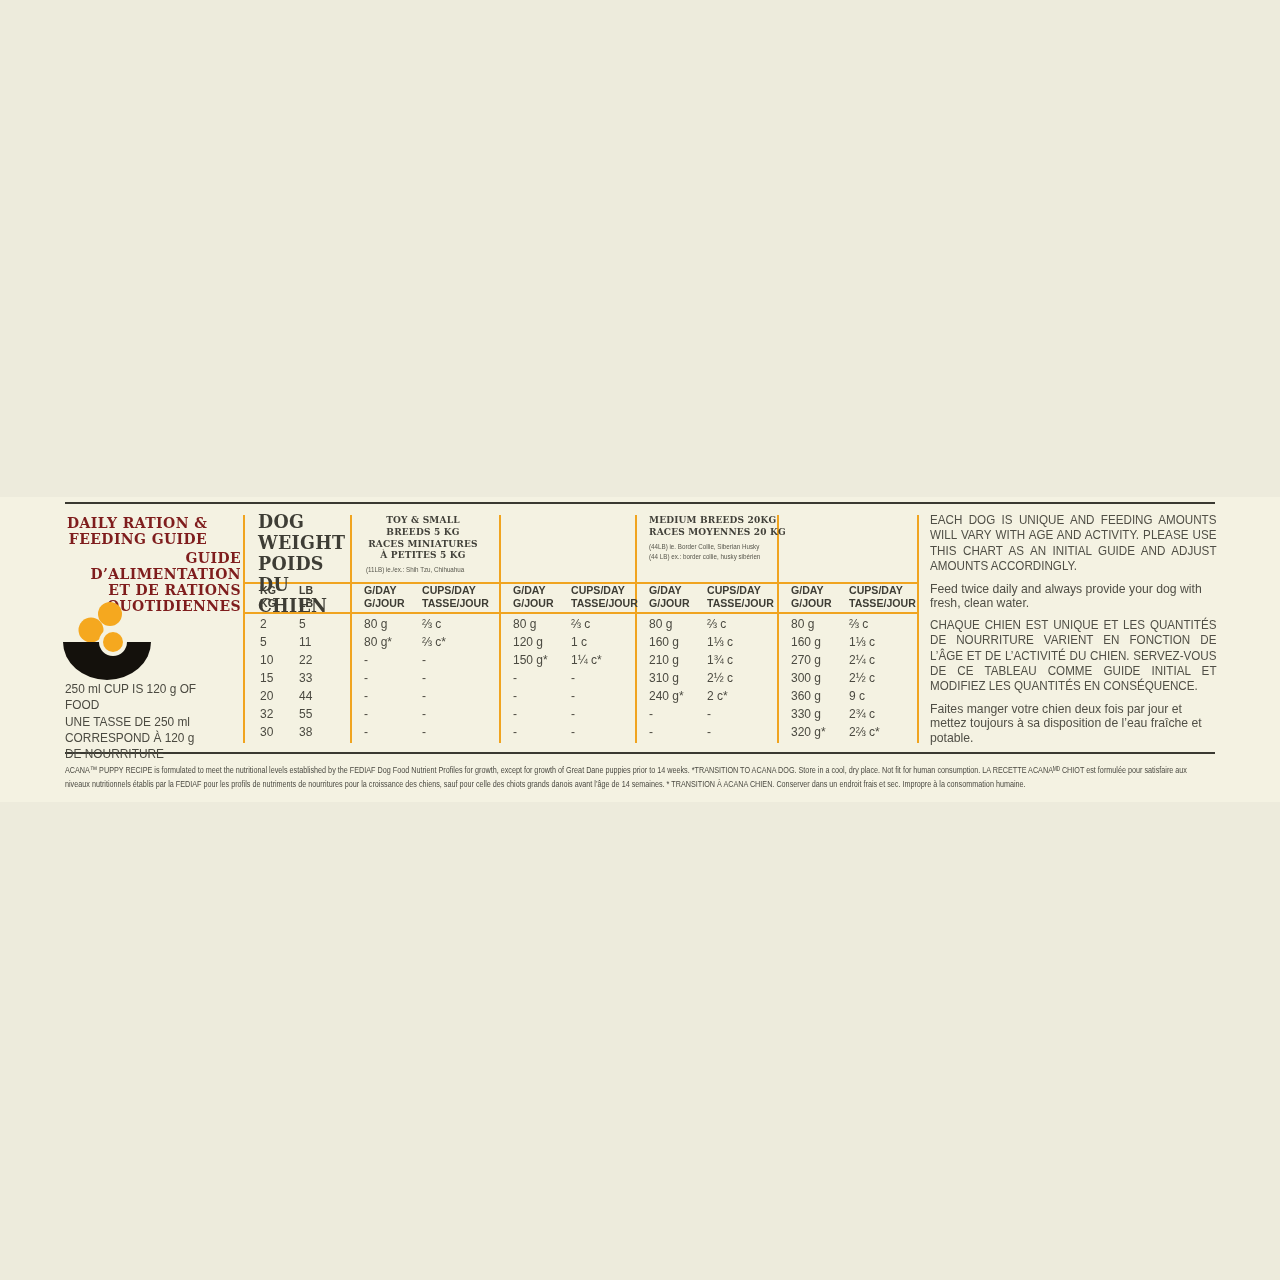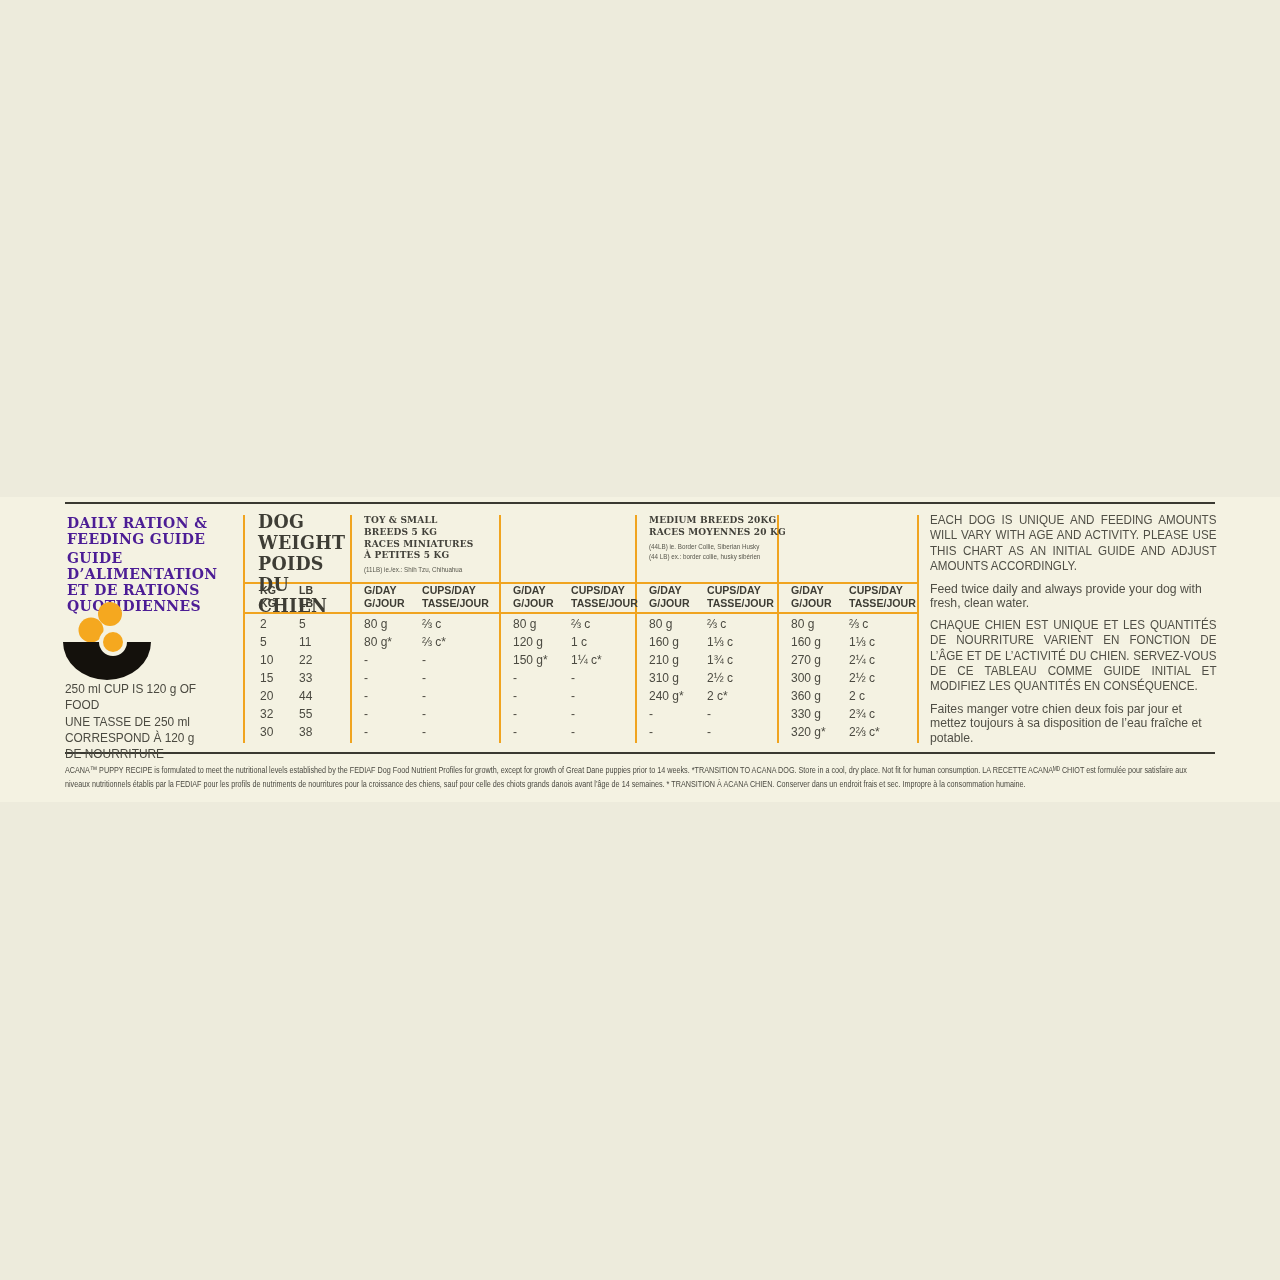--- a/index.html
+++ b/index.html
@@ -20,22 +20,23 @@
   }
   .rule.top { top:502px; }
   .rule.bottom { top:752px; }
 
   .sheet { position:absolute; left:65px; top:503px; width:1150px; height:250px; }
 
   
   .left-panel { position:absolute; left:0; top:0; width:176px; height:250px; }
   .title-orange {
     font-family:"DejaVu Serif", serif; font-weight:bold;
-    color:#4c1d95; font-size:14px; line-height:16px; letter-spacing:.4px;
+    color:#7f1d1d; font-size:14px; line-height:16px; letter-spacing:.4px;
     white-space:pre-line;
+    text-align:right;
   }
   .title-en { position:absolute; left:2px; top:12px; }
   .title-fr { position:absolute; left:2px; top:47px; }
   .bowl-wrap { position:absolute; left:-4px; top:96px; width:92px; height:86px; }
   .cup-note {
     position:absolute; left:0; top:178px;
     font-size:12.5px; line-height:16.3px; color:#4b4a41;
     white-space:pre-line; transform:scaleX(.95); transform-origin:left top;
   }
 
@@ -44,21 +45,21 @@
   .hline { position:absolute; left:178px; width:676px; height:2px; background:#f0a420; }
 
   
   .col { position:absolute; top:0; height:250px; }
   .w-header {
     position:absolute; left:15px; top:8px;
     font-family:"DejaVu Serif", serif; font-weight:bold;
     font-size:19px; line-height:21px; color:#3e3d35; letter-spacing:.3px;
     white-space:pre-line; transform:scaleX(.92); transform-origin:left top;
   }
-  .col-head { position:absolute; left:14px; top:11px; right:4px; }
+  .col-head { position:absolute; left:14px; top:11px; right:4px;text-align:center; }
   .col-title {
     font-family:"DejaVu Serif", serif; font-weight:bold;
     font-size:10px; line-height:11.8px; color:#42413a; letter-spacing:.2px;
     white-space:pre; transform:scaleX(.9); transform-origin:left top;
   }
   .col-sub {
     margin-top:4px; font-size:8px; line-height:10.5px; color:#57564c;
     white-space:pre; transform:scaleX(.78); transform-origin:left top;
   }
   .unit {
@@ -236,21 +237,21 @@
 TASSE/JOUR</div>
     <div class="cell posg r0">80 g</div>
     <div class="cell posc r0">⅔ c</div>
     <div class="cell posg r1">160 g</div>
     <div class="cell posc r1">1⅓ c</div>
     <div class="cell posg r2">270 g</div>
     <div class="cell posc r2">2¼ c</div>
     <div class="cell posg r3">300 g</div>
     <div class="cell posc r3">2½ c</div>
     <div class="cell posg r4">360 g</div>
-    <div class="cell posc r4">2 c</div>
+    <div class="cell posc r4">9 c</div>
     <div class="cell posg r5">330 g</div>
     <div class="cell posc r5">2¾ c</div>
     <div class="cell posg r6">320 g*</div>
     <div class="cell posc r6">2⅔ c*</div>
   </div>
 
   <div class="right-panel">
     <div class="rp caps">EACH DOG IS UNIQUE AND FEEDING AMOUNTS WILL VARY WITH AGE AND ACTIVITY. PLEASE USE THIS CHART AS AN INITIAL GUIDE AND ADJUST AMOUNTS ACCORDINGLY.</div>
     <div class="rp norm">Feed twice daily and always provide your dog with fresh, clean water.</div>
     <div class="rp caps">CHAQUE CHIEN EST UNIQUE ET LES QUANTITÉS DE NOURRITURE VARIENT EN FONCTION DE L’ÂGE ET DE L’ACTIVITÉ DU CHIEN. SERVEZ-VOUS DE CE TABLEAU COMME GUIDE INITIAL ET MODIFIEZ LES QUANTITÉS EN CONSÉQUENCE.</div>

